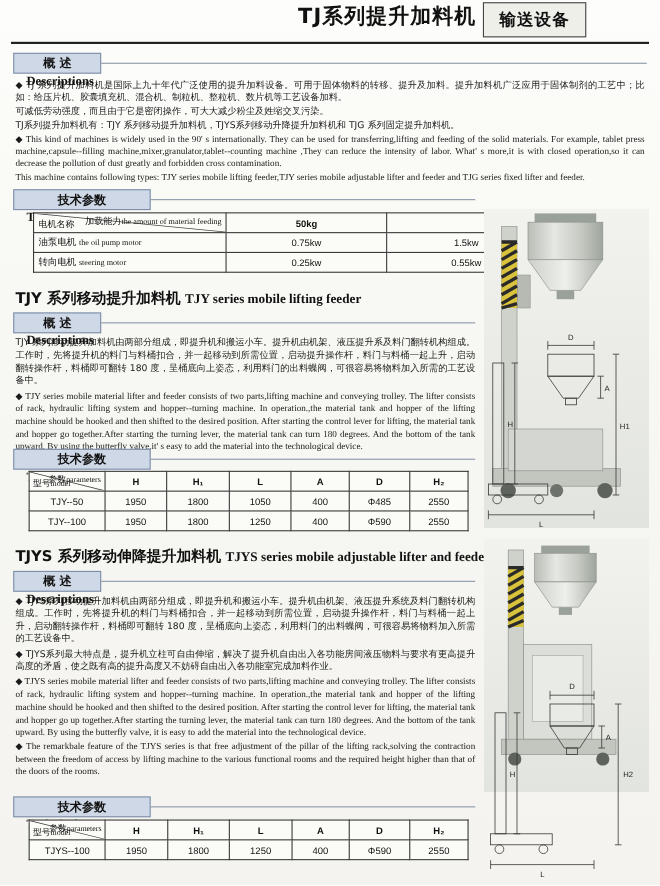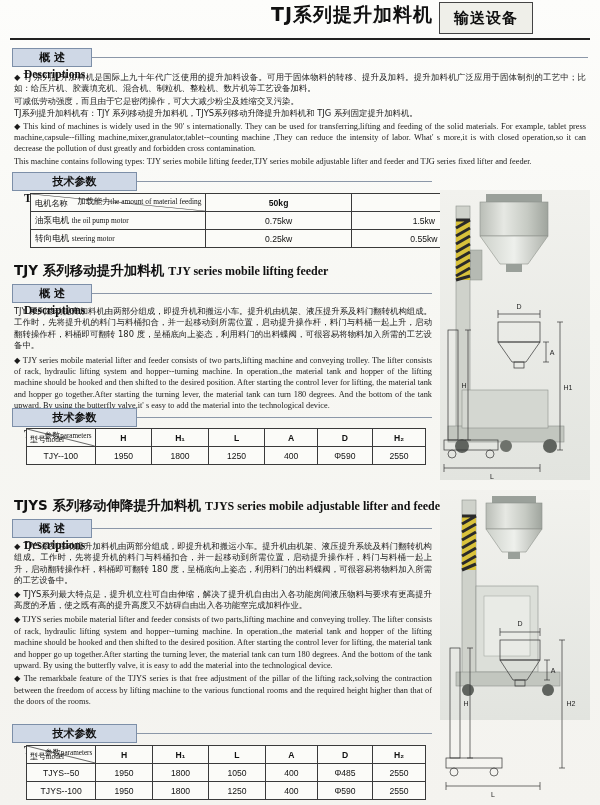--- a/index.html
+++ b/index.html
@@ -245,20 +245,29 @@
         </span>
       </td>
       <th style="width:56px;">H</th>
       <th style="width:56px;">H₁</th>
       <th style="width:56px;">L</th>
       <th style="width:52px;">A</th>
       <th style="width:54px;">D</th>
       <th style="width:52px;">H₂</th>
     </tr>
     <tr>
+      <td>TJY--50</td>
+      <td>1950</td>
+      <td>1800</td>
+      <td>1050</td>
+      <td>400</td>
+      <td>Φ485</td>
+      <td>2550</td>
+    </tr>
+    <tr>
       <td>TJY--100</td>
       <td>1950</td>
       <td>1800</td>
       <td>1250</td>
       <td>400</td>
       <td>Φ590</td>
       <td>2550</td>
     </tr>
   </tbody>
     </table>
@@ -305,29 +314,20 @@
         </span>
       </td>
       <th style="width:56px;">H</th>
       <th style="width:56px;">H₁</th>
       <th style="width:56px;">L</th>
       <th style="width:52px;">A</th>
       <th style="width:54px;">D</th>
       <th style="width:52px;">H₂</th>
     </tr>
     <tr>
-      <td>TJYS--50</td>
-      <td>1950</td>
-      <td>1800</td>
-      <td>1050</td>
-      <td>400</td>
-      <td>Φ485</td>
-      <td>2550</td>
-    </tr>
-    <tr>
       <td>TJYS--100</td>
       <td>1950</td>
       <td>1800</td>
       <td>1250</td>
       <td>400</td>
       <td>Φ590</td>
       <td>2550</td>
     </tr>
   </tbody>
     </table>

